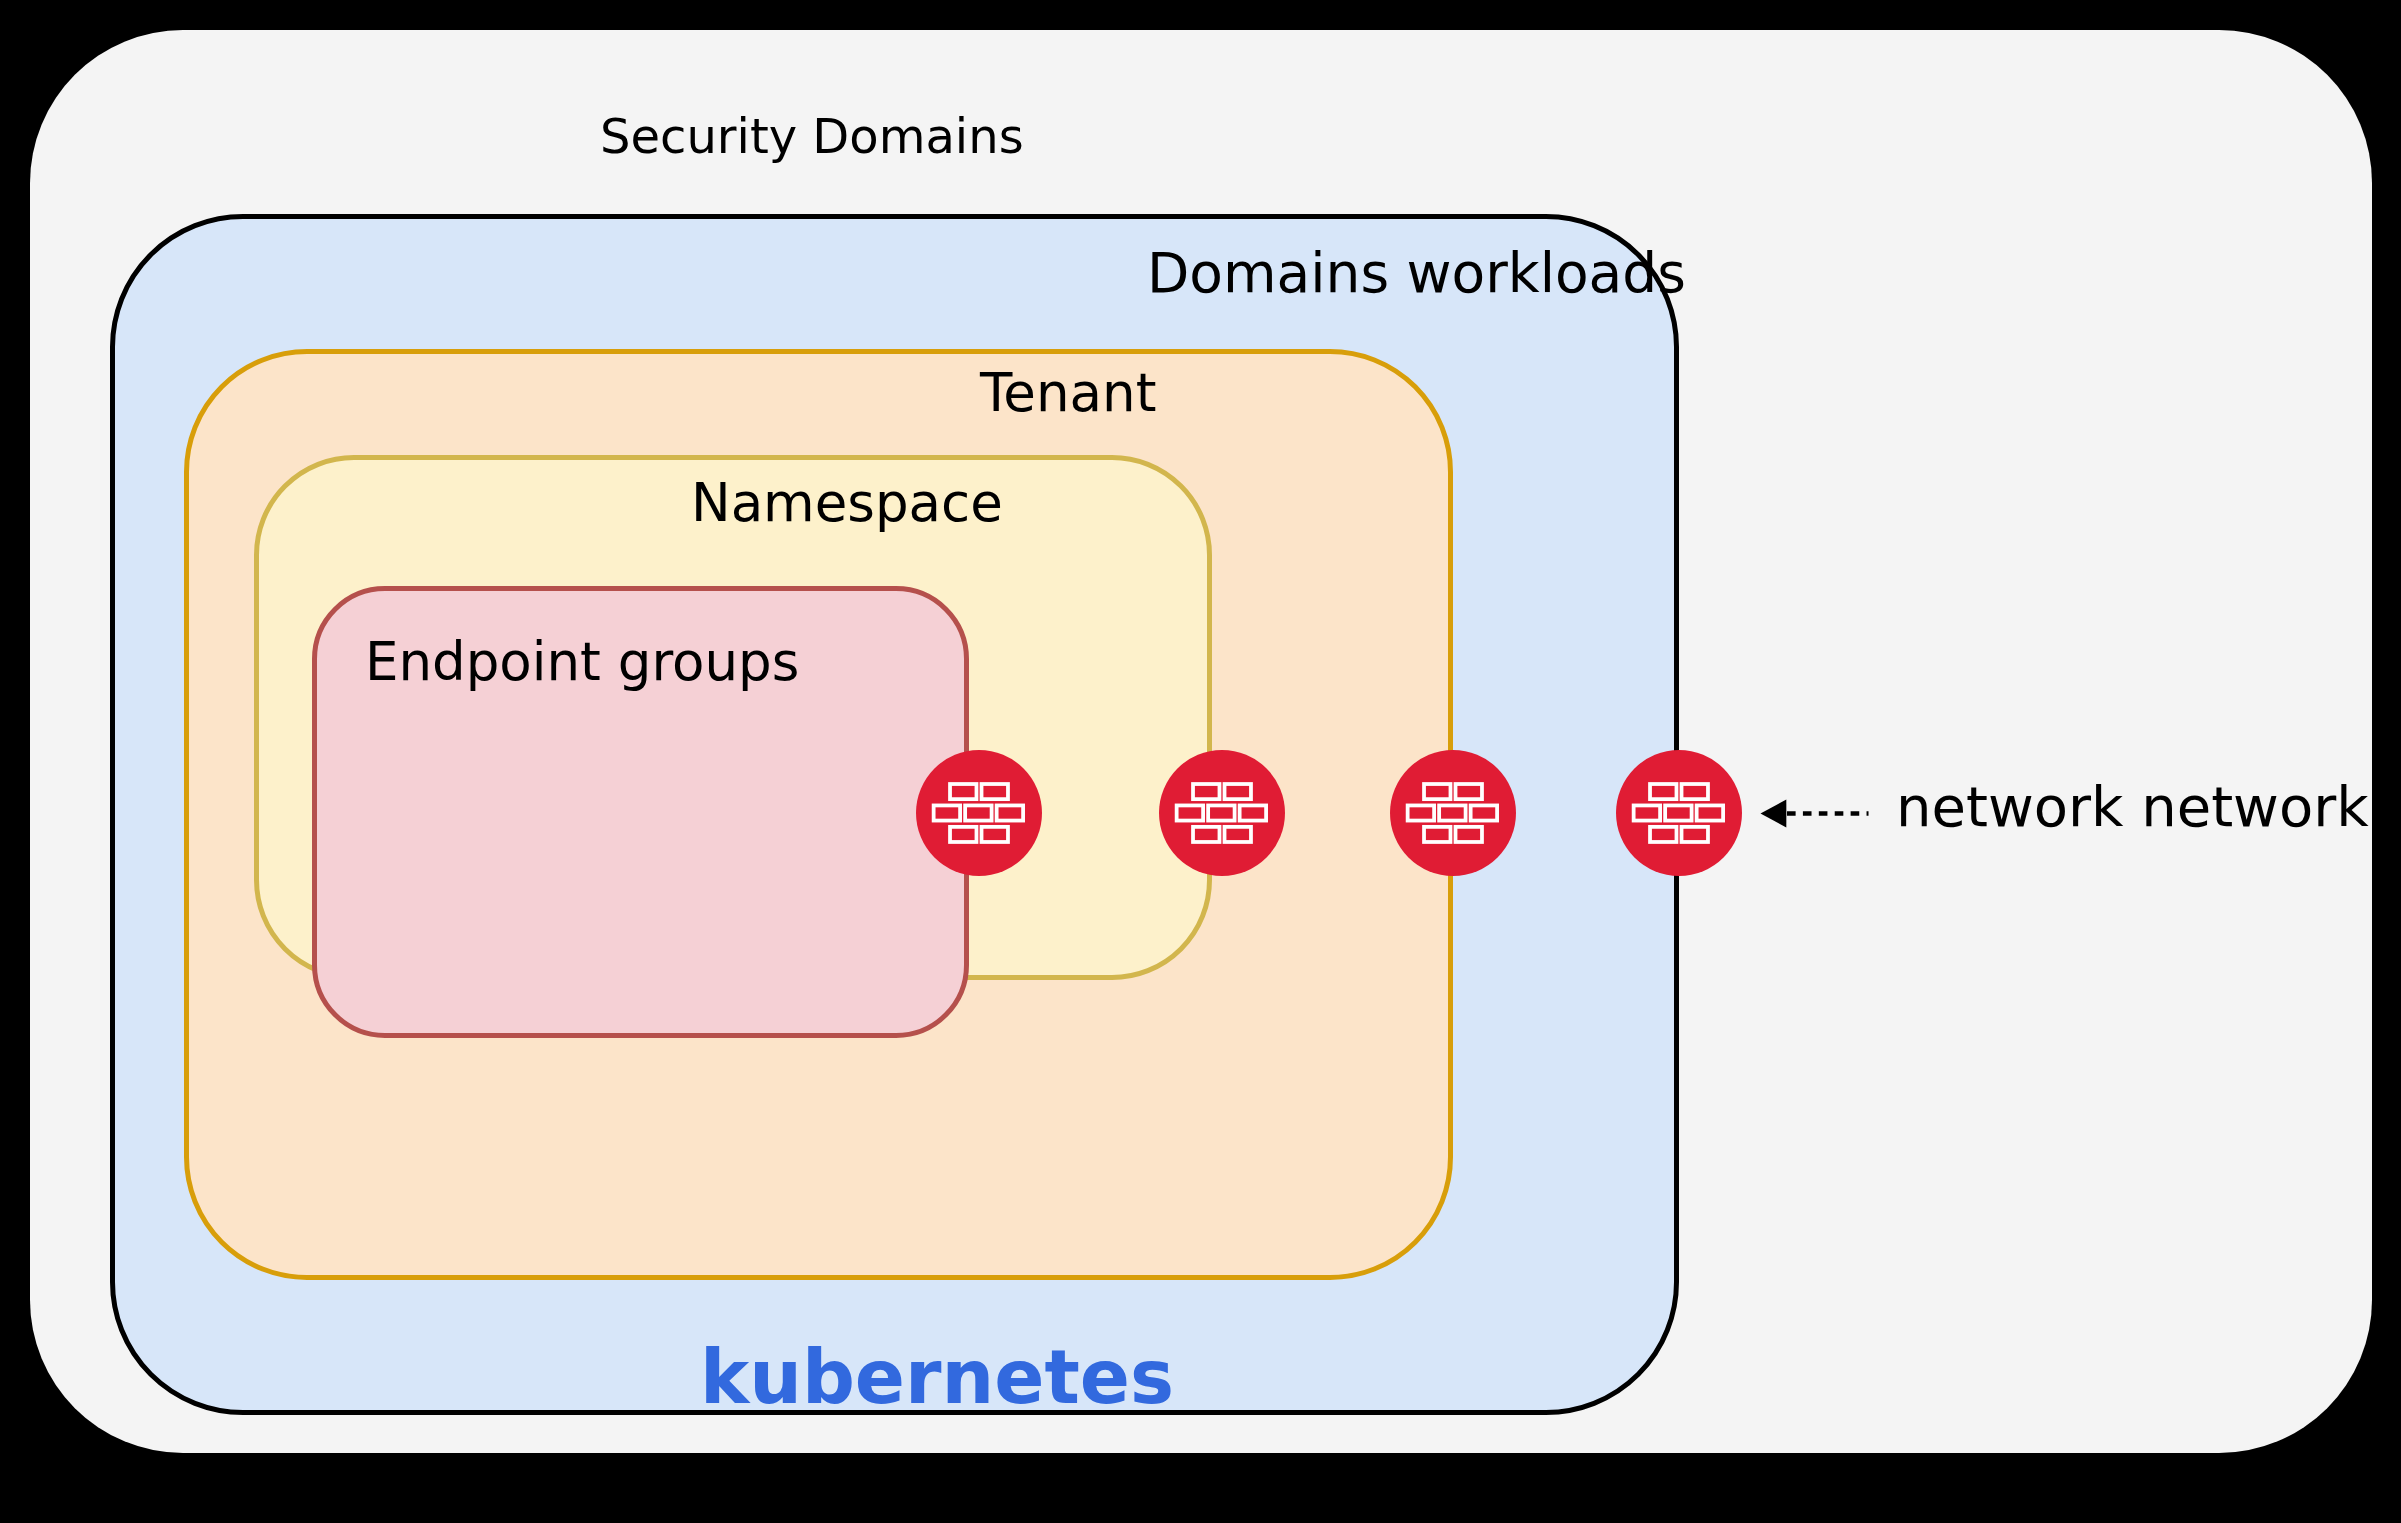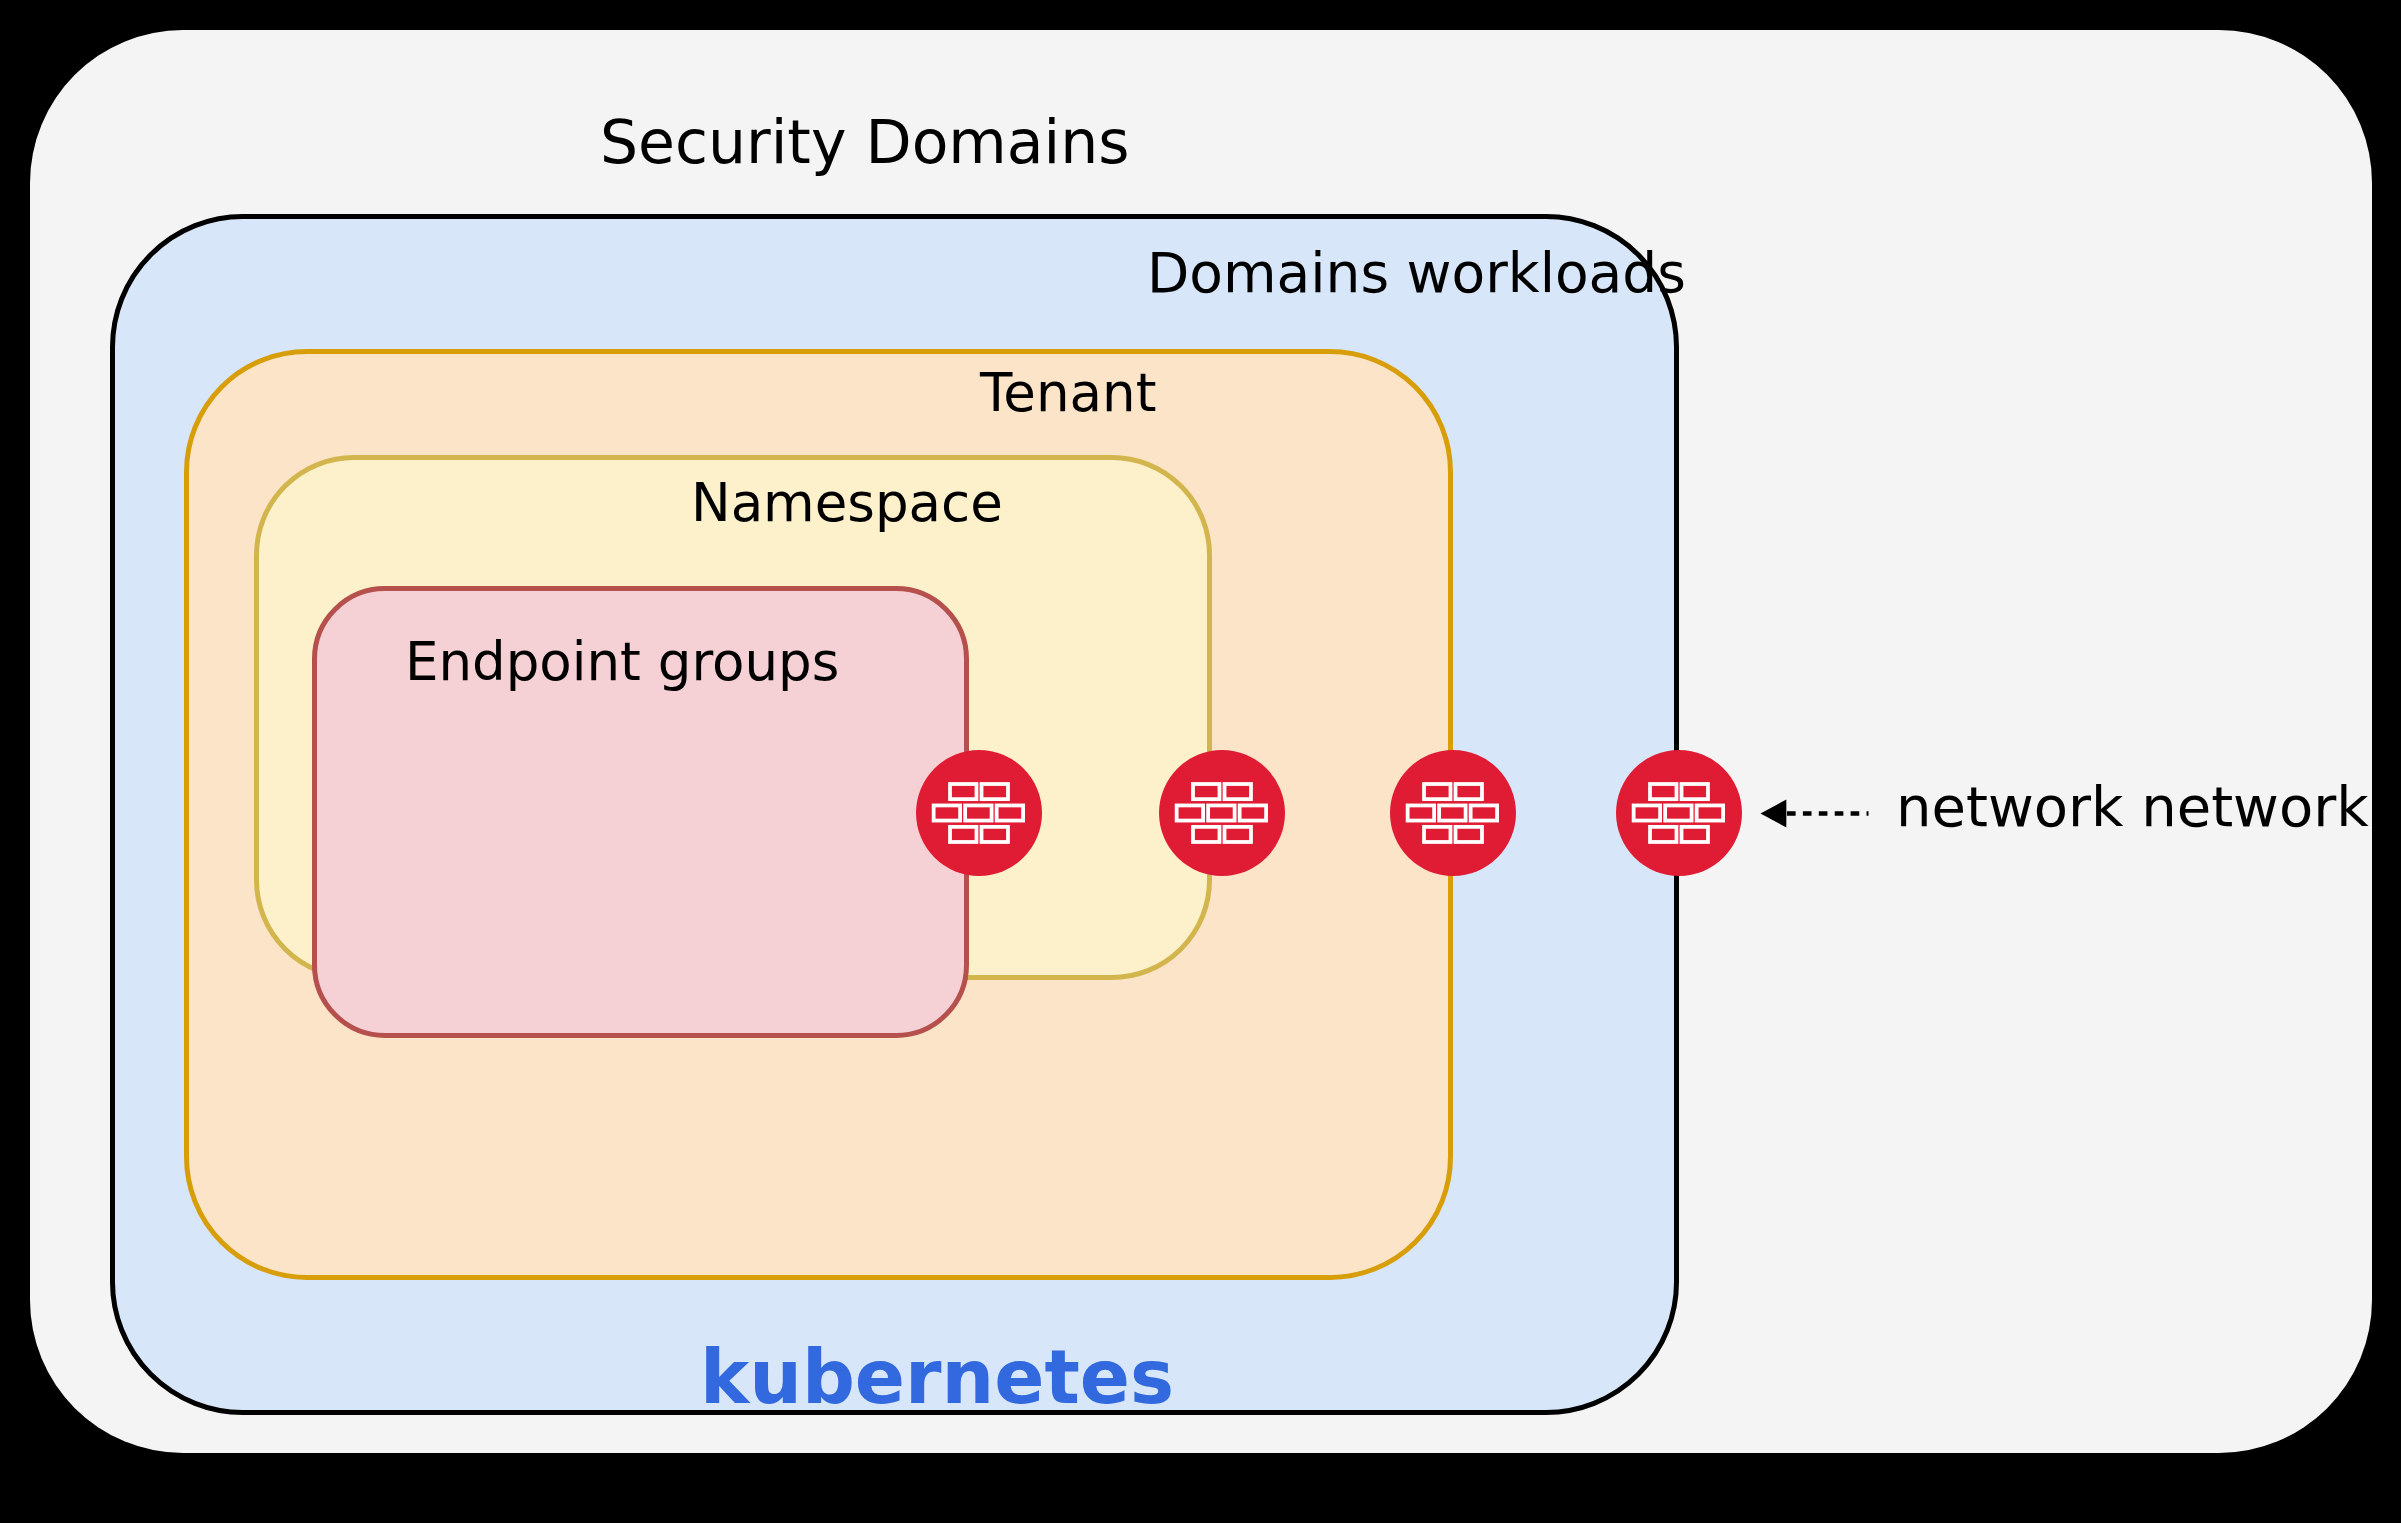--- a/index.html
+++ b/index.html
@@ -33,25 +33,25 @@
   }
   .box-namespace{
     left:65px; top:101px; width:958px; height:525px; border-radius:100px;
     background:var(--namespace-fill); border-color:var(--namespace-border);
   }
   .box-endpoint{
     left:53px; top:126px; width:657px; height:452px; border-radius:73px;
     background:var(--endpoint-fill); border-color:var(--endpoint-border);
   }
   .lbl{position:absolute; line-height:1; white-space:nowrap; color:var(--ink);}
-  .lbl-title{left:570px; top:82px; font-size:60px;}
+  .lbl-title{left:570px; top:82px; font-size:48px;}
   .lbl-cluster{left:1032px; top:26.6px; font-size:55px;}
   .lbl-tenant{left:791px; top:12px; font-size:53px;}
   .lbl-namespace{left:432px; top:16px; font-size:53px;}
-  .lbl-endpoint{left:48px; top:44px; font-size:53px;margin-left:40px;}
+  .lbl-endpoint{left:48px; top:44px; font-size:53px;}
   .lbl-k8s{left:585px; top:1085px; font-size:74px; font-weight:bold; color:var(--k8s-blue);margin-top:36px;}
   .lbl-policy{left:1896px; top:779px; font-size:56px;}
   .fw{position:absolute; top:750px; width:126px; height:126px;}
   .fw svg{display:block; width:100%; height:100%;}
   .fw1{left:916px;} .fw2{left:1159px;} .fw3{left:1390px;} .fw4{left:1616px;}
   .arrow{position:absolute; left:1749px; top:785px; width:133px; height:57px;}
 </style>
 </head>
 <body>
 

